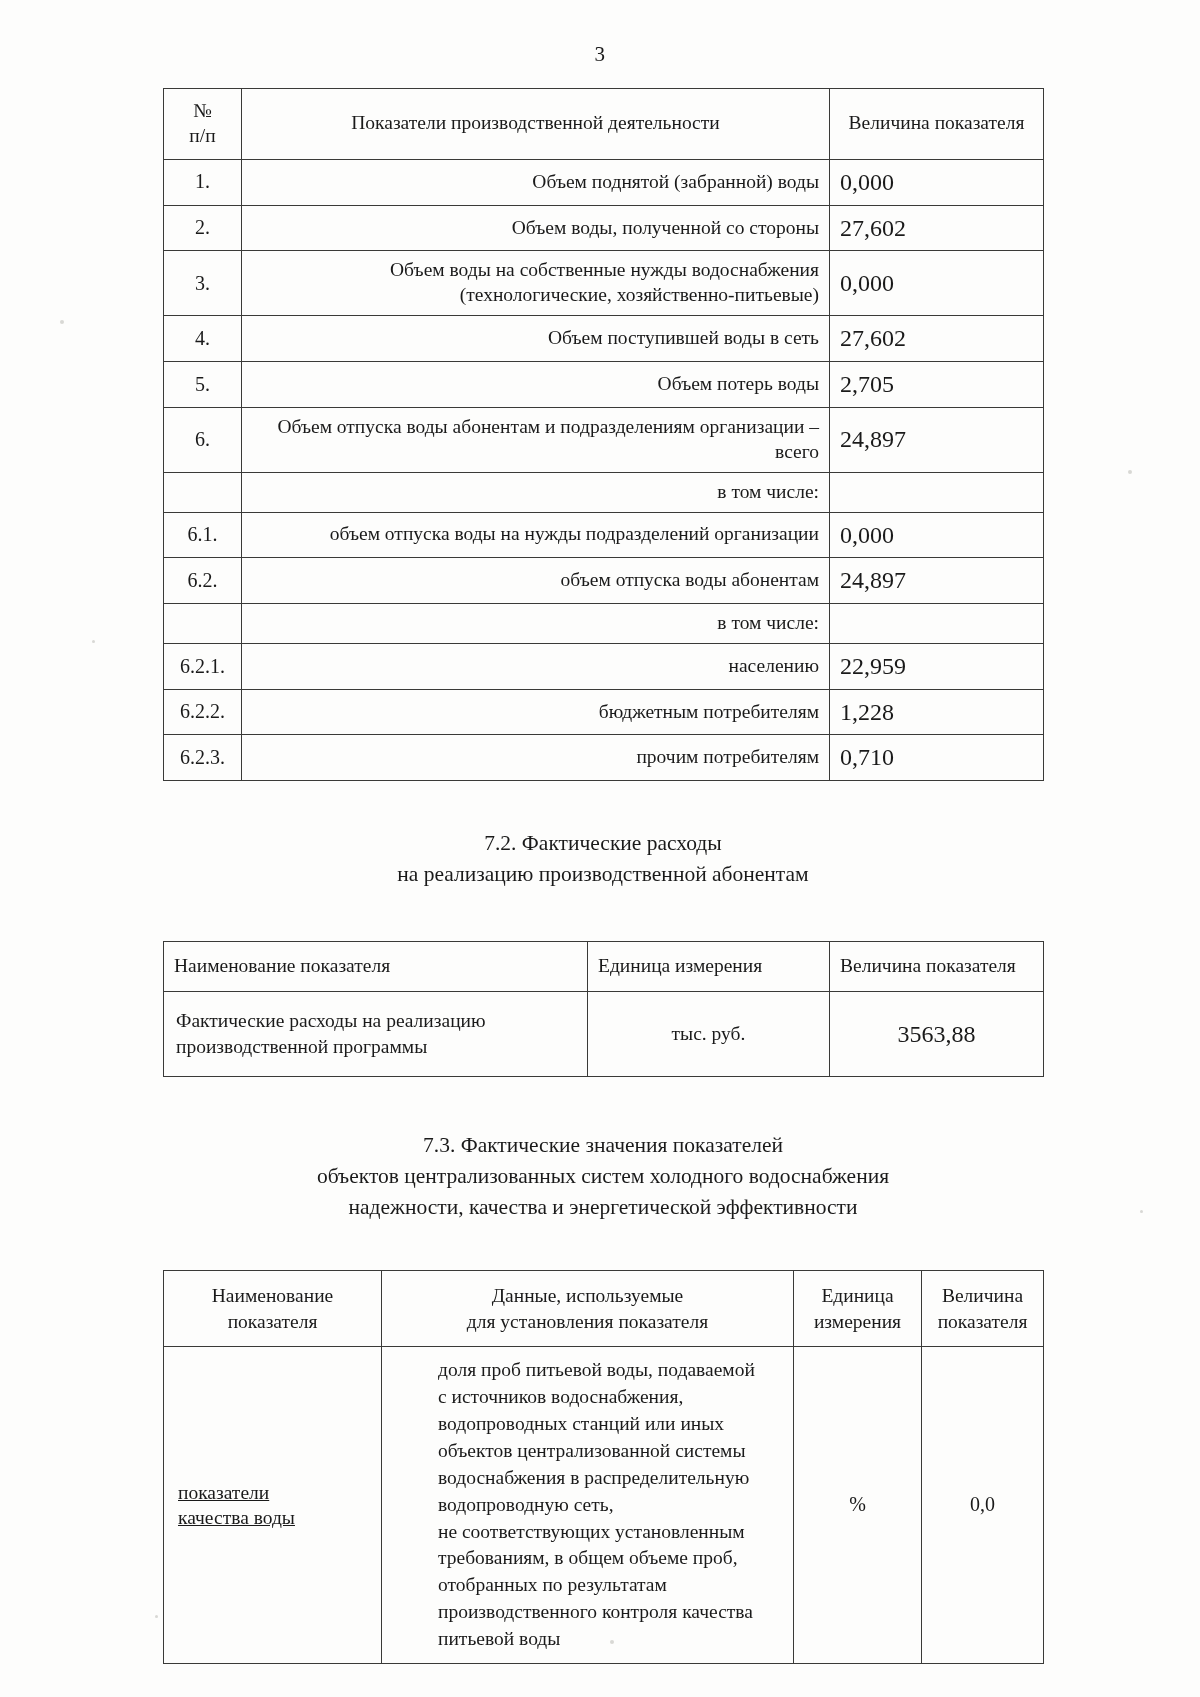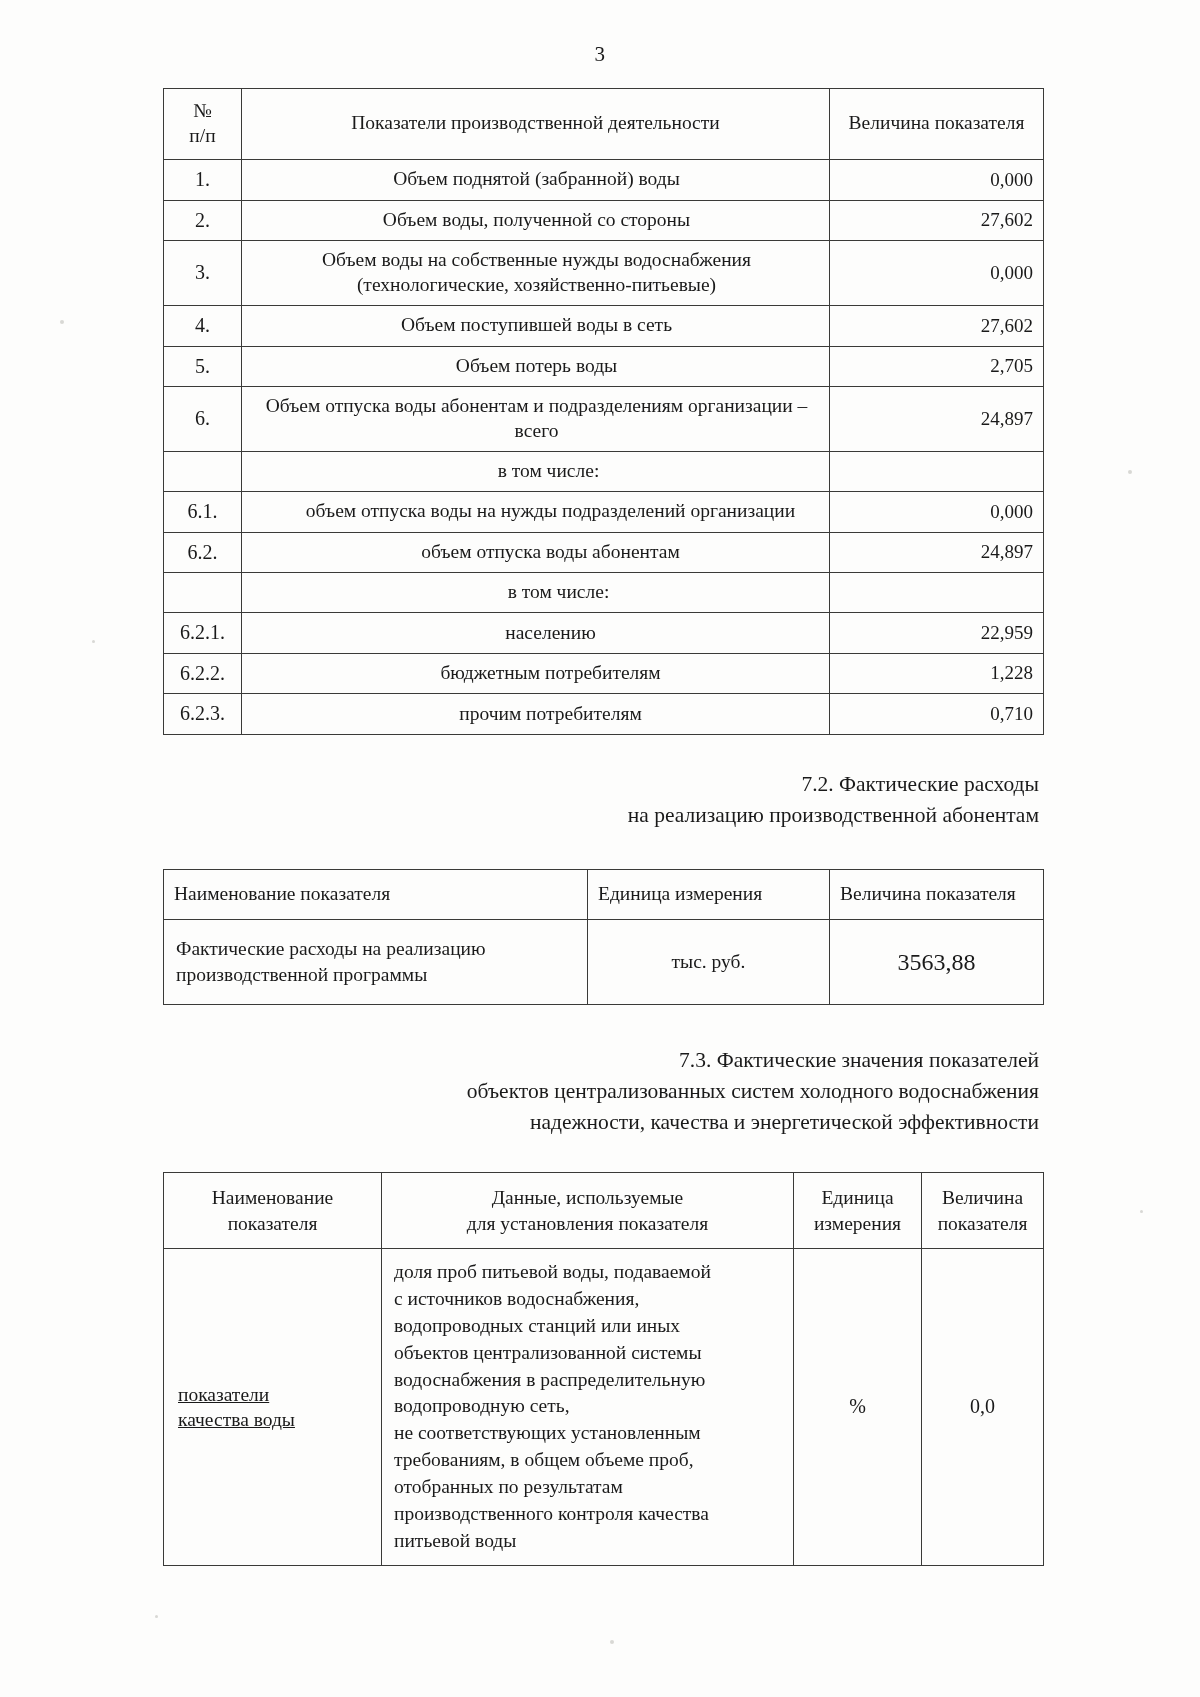--- a/index.html
+++ b/index.html
@@ -72,37 +72,37 @@
     text-align: center;
     padding-top: 10px;
     padding-bottom: 10px;
   }
   .t1 .h-num .nbsp { display: block; }
   .t1 td.num {
     text-align: center;
     font-size: 20px;
   }
   .t1 td.name {
-    text-align: center;
+    text-align: right;
     padding-left: 12px;
     margin-top: 23px;
   }
   .t1 td.val {
-    text-align: right;
-    font-size: 19px;
+    text-align: left;
+    font-size: 24px;
   }
   .t1 td.name.indent1 { padding-left: 40px; }
   .t1 td.name.indent2 { padding-left: 56px; }
   .t1 td.name.sub     { padding-left: 36px; }
 
   .sec-title {
-    text-align: right;
+    text-align: center;
     font-size: 21.5px;
     line-height: 1.45;
-    margin: 4px;
+    margin: 17px;
     padding: 0;
   }
   .sec-title .ln { display: block; }
 
   
   .t2 col.c-a { width: 424px; }
   .t2 col.c-b { width: 242px; }
   .t2 col.c-c { width: 214px; }
   .t2 th {
     text-align: left;
@@ -132,21 +132,21 @@
     line-height: 1.3;
     text-decoration: underline;
   }
   .t3 td.a .ln { display: block; }
   .t3 td.b {
     text-align: left;
     vertical-align: top;
     padding: 10px 8px 10px 12px;
     line-height: 1.38;
   }
-  .t3 td.b .ln { display: block; }
+  .t3 td.b .ln { display: block; margin-left: 44px; }
   .t3 td.c, .t3 td.d {
     text-align: center;
     vertical-align: middle;
     font-size: 20px;
   }
 
   .gap-a { height: 30px; }
   .gap-b { height: 34px; }
   .gap-c { height: 36px; }
   .gap-d { height: 30px; }

